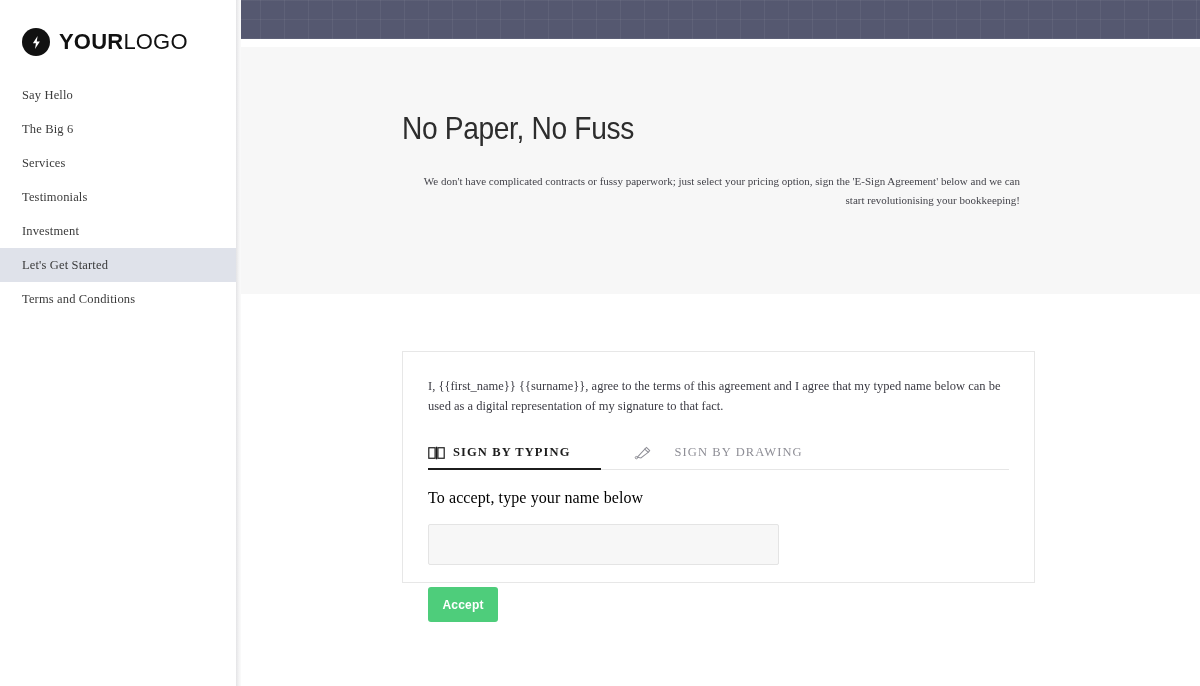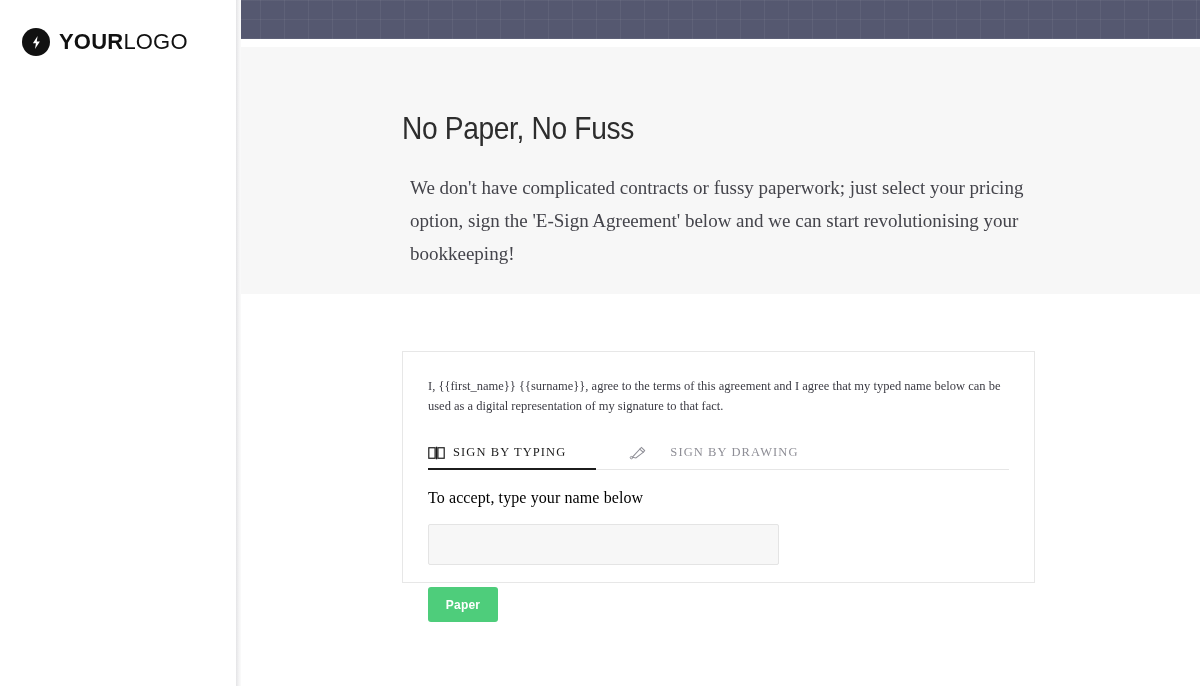--- a/index.html
+++ b/index.html
@@ -84,22 +84,22 @@
     font-weight: 300;
     font-size: 32px; line-height: 1.1;
     color: #2d2d2d;
     letter-spacing: -0.4px;
     margin: 0 0 26px 0;
     transform: scaleX(0.88);
     transform-origin: left center;
     white-space: nowrap;
   }
   .hero-body {
-    font-size: 19px; line-height: 1.72;
-    color: #44444b; margin: 8px;
+    font-size: 11px; line-height: 1.72;
+    color: #44444b; margin: 16px; text-align: right;
   }
 
   
   .card {
     position: absolute; left: 402px; top: 351px;
     width: 633px; height: 232px;
     background: #ffffff;
     border: 1px solid #e7e7e7;
   }
   .card-inner { padding: 24px 25px 0 25px; }
@@ -116,21 +116,21 @@
     height: 33px;
   }
   .tab {
     display: flex; align-items: center; gap: 8px;
     height: 33px; cursor: pointer;
     font-family: "Liberation Serif", serif;
     font-size: 12.5px; letter-spacing: 1.1px;
     text-transform: uppercase;
   }
   .tab.typing {
-    color: #1c1c1c; font-weight: 400;
+    color: #1c1c1c; font-weight: 700;
     border-bottom: 2px solid #1c1c1c;
     margin-bottom: -1px;
     padding-right: 30px;
   }
   .tab.drawing { color: #8e8e96; margin-left: 33px; gap: 23px; }
   .tab svg { display: block; flex: 0 0 auto; }
 
   .accept-heading {
     font-size: 16px; color: #000000;
     margin: 19px 0 0 0; font-weight: 400;
@@ -173,20 +173,29 @@
       <span class="logo-mark">
         <svg width="15" height="15" viewBox="0 0 24 24" aria-hidden="true">
           <path d="M13.8 1.5 L6.2 13.2 L11.1 13.2 L9.6 22.5 L17.4 10.4 L12.4 10.4 Z" fill="#ffffff"></path>
         </svg>
       </span>
       <span class="logo-text">
         <span class="b">YOUR</span><span class="l">LOGO</span>
       </span>
     </div>
 
+    <nav class="nav">
+      <div class="nav-item">Say Hello</div>
+      <div class="nav-item">The Big 6</div>
+      <div class="nav-item">Services</div>
+      <div class="nav-item">Testimonials</div>
+      <div class="nav-item">Investment</div>
+      <div class="nav-item active">Let's Get Started</div>
+      <div class="nav-item">Terms and Conditions</div>
+    </nav>
   </div>
   <div class="sidebar-edge"></div>
 
   <div class="topbar"></div>
 
   <div class="hero">
     <div class="hero-inner">
       <h1 class="hero-title">No Paper, No Fuss</h1>
       <p class="hero-body">We don't have complicated contracts or fussy paperwork; just select your pricing option, sign the 'E-Sign Agreement' below and we can start revolutionising your bookkeeping!</p>
     </div>
@@ -219,17 +228,17 @@
             </svg>
           </span>
           <span>SIGN BY DRAWING</span>
         </div>
       </div>
 
       <h2 class="accept-heading">To accept, type your name below</h2>
 
       <input class="name-input" type="text" placeholder="" style="">
 
-      <button class="accept-btn">Paper</button>
+      <button class="accept-btn">Accept</button>
     </div>
   </div>
 
 </div>
 
 </body></html>

